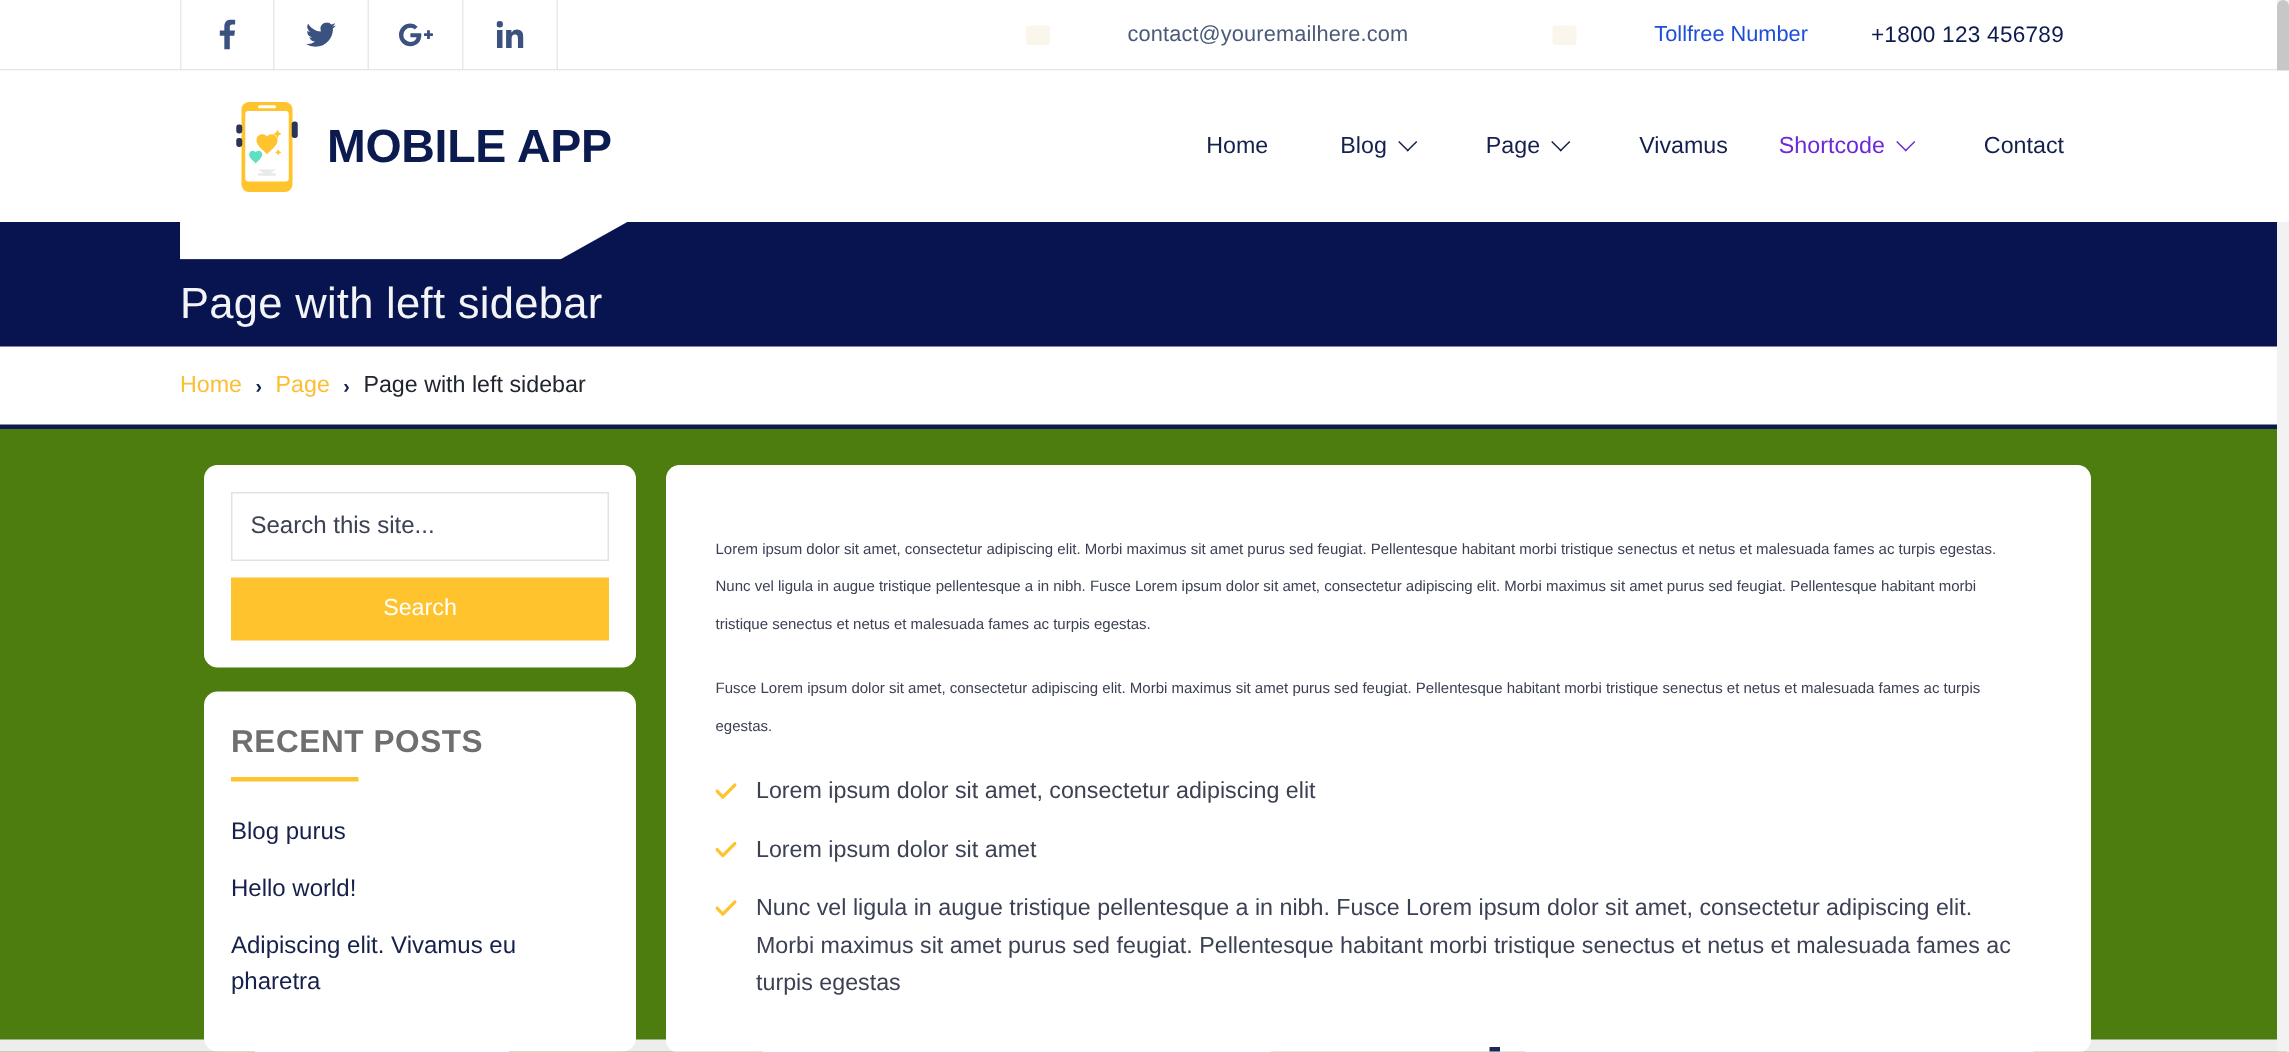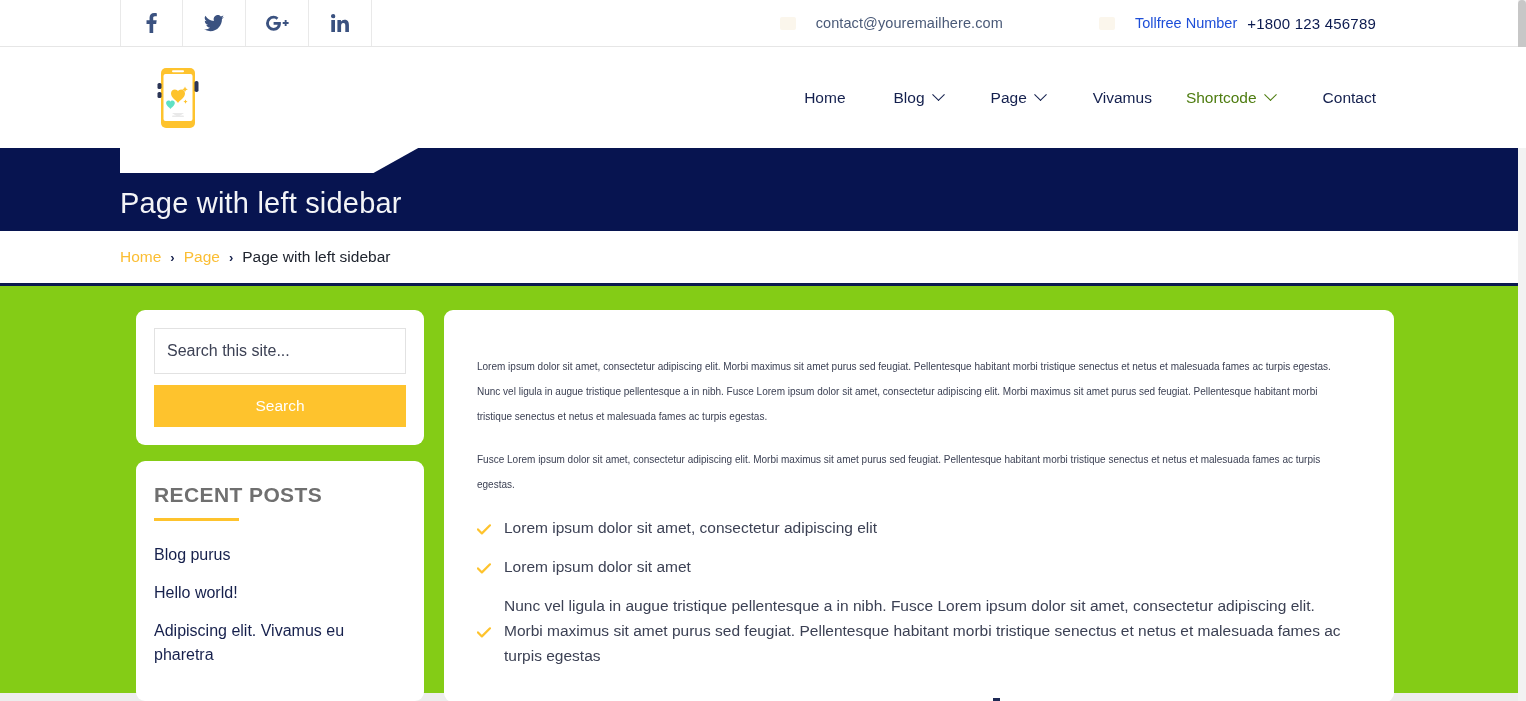--- a/index.html
+++ b/index.html
@@ -42,20 +42,21 @@
     margin-left: auto;
     margin-right: 150px;
     display: flex;
     align-items: center;
     gap: 0px;
   }
   .contact-block {
     display: flex;
     align-items: center;
     height: 47px;
+    gap: 32px;
   }
   .faint-icon {
     width: 16px; height: 13px;
     background: #fbf6ec;
     border-radius: 2px;
     margin-right: 20px;
     flex: none;
   }
   .contact-email {
     font-size: 14.5px;
@@ -107,21 +108,21 @@
   .nav-item {
     font-size: 15.5px;
     color: #14204e;
     margin-left: 48px;
     display: flex;
     align-items: center;
     cursor: pointer;
     white-space: nowrap;
   }
   .nav-item:first-child { margin-left: 0; }
-  .nav-item.active { color: #4d7c0f; margin-left: 34px; }
+  .nav-item.active { color: #6d28d9; margin-left: 34px; }
   .caret {
     margin-left: 9px;
     display: inline-block;
     width: 9px; height: 9px;
     border-right: 1.6px solid currentColor;
     border-bottom: 1.6px solid currentColor;
     transform: rotate(45deg) translate(-2px,-2px);
   }
 
   
@@ -167,21 +168,21 @@
   .crumb.current { color: #20252f; cursor: default; }
   .crumb-sep {
     margin: 0 9px;
     font-size: 13px;
     color: #16204c;
     font-weight: bold;
   }
 
   
   .page-body {
-    background: #84cc16;
+    background: #4d7c0f;
     height: 407px;
     padding-top: 24px;
     display: flex;
     align-items: flex-start;
   }
   .sidebar {
     width: 288px;
     margin-left: 136px;
     flex: none;
   }
@@ -249,21 +250,21 @@
   }
   .content p {
     font-size: 10px;
     line-height: 25px;
     color: #3c4154;
     margin-bottom: 18px;
   }
   .check-list { list-style: none; margin-top: 4px; }
   .check-list li {
     display: flex;
-    align-items: center;
+    align-items: flex-start;
     margin-bottom: 14px;
   }
   .check-icon {
     flex: none;
     width: 14px;
     margin-right: 13px;
     margin-top: 5px;
     color: #fec32d;
   }
   .check-text {
@@ -346,20 +347,21 @@
       <rect x="2.5" y="16" width="4" height="6" rx="1.6" fill="#2b3556"></rect>
       <rect x="2.5" y="25" width="4" height="6" rx="1.6" fill="#2b3556"></rect>
       <rect x="39.5" y="14" width="4" height="11" rx="1.8" fill="#2b3556"></rect>
       <path d="M23 36c-1.4-2.4-7-5.3-7-9.5 0-2.4 1.8-4 3.9-4 1.5 0 2.6.8 3.1 1.7.5-.9 1.6-1.7 3.1-1.7 2.1 0 3.9 1.6 3.9 4 0 4.2-5.6 7.1-7 9.5z" fill="#fec32d"></path>
       <path d="M15.5 42c-.9-1.5-4.4-3.3-4.4-6 0-1.5 1.1-2.5 2.4-2.5.95 0 1.65.5 1.95 1.05.3-.55 1-1.05 1.95-1.05 1.3 0 2.4 1 2.4 2.5 0 2.7-3.45 4.5-4.35 6z" fill="#5fe0c4"></path>
       <path d="M30 19.5l.9 1.9 1.9.9-1.9.9-.9 1.9-.9-1.9-1.9-.9 1.9-.9z" fill="#fec32d"></path>
       <path d="M30.5 32.5l.7 1.4 1.4.7-1.4.7-.7 1.4-.7-1.4-1.4-.7 1.4-.7z" fill="#fec32d"></path>
       <path d="M17 46h12l-6 4z" fill="#e9e9e9"></path>
       <rect x="17" y="48.5" width="12" height="1.6" rx=".8" fill="#e9e9e9"></rect>
     </svg>
+    <span class="logo-text">MOBILE APP</span>
   </div>
 
   <div class="nav">
     <div class="nav-item">
       <span>Home</span>
     </div>
     <div class="nav-item">
       <span>Blog</span>
       <i class="caret"></i>
     </div>

